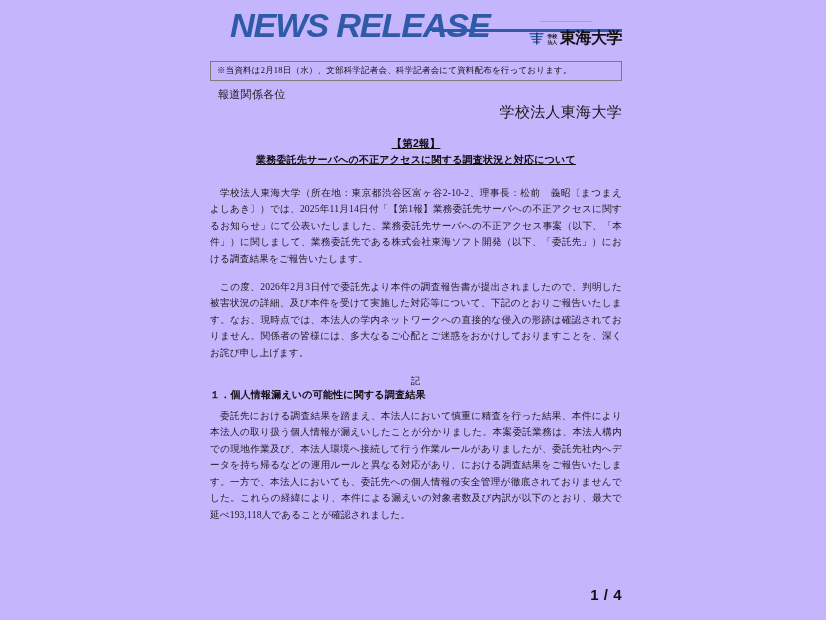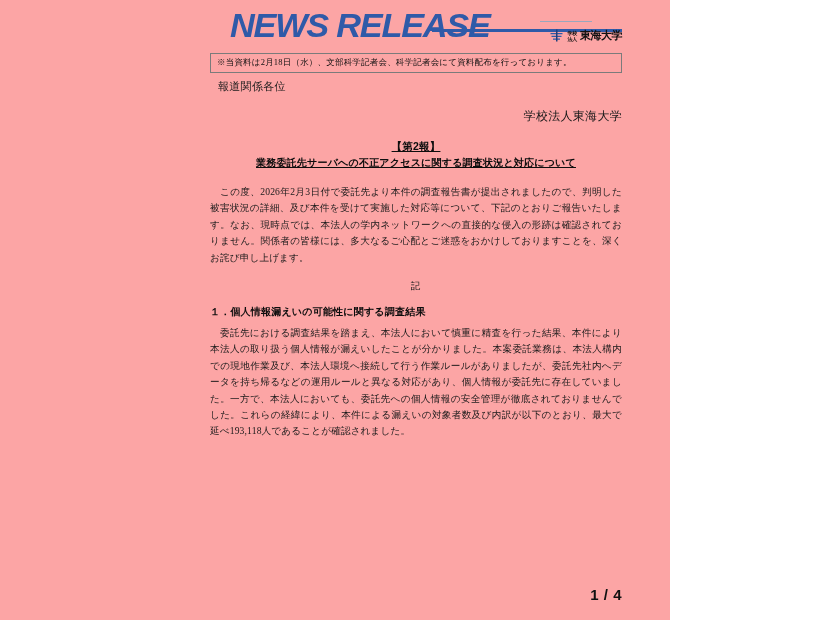--- a/index.html
+++ b/index.html
@@ -9,23 +9,23 @@
   }
   body {
     width: 826px;
     height: 620px;
     font-family: "Liberation Serif", "DejaVu Serif", serif;
     color: #1a1a1a;
     overflow: hidden;
   }
   .page {
     position: relative;
-    width: 670px;
+    width: 826px;
     height: 620px;
-    background: #fca5a5;
+    background: #c4b5fd;
   }
   
   .doc {
     position: absolute;
     left: 210px;
     top: 8px;
     width: 412px;
   }
   
   .masthead {
@@ -81,28 +81,28 @@
   .logo-small {
     font-family: "Liberation Sans", "DejaVu Sans", sans-serif;
     font-size: 5px;
     line-height: 6px;
     font-weight: bold;
     color: #111;
     letter-spacing: -0.3px;
   }
   .logo-name {
     font-family: "Liberation Sans", "DejaVu Sans", sans-serif;
-    font-size: 11px;
+    font-size: 16px;
     font-weight: bold;
     color: #111;
     letter-spacing: -0.5px;
   }
   
   .notice {
-    margin-top: 3px;
+    margin-top: 11px;
     border: 1px solid #7b7b7b;
     padding: 3px 0 4px 6px;
     font-size: 8.5px;
     line-height: 11px;
     letter-spacing: 0.2px;
     color: #101010;
     font-family: "Liberation Serif", "DejaVu Serif", serif;
   }
   
   .date-line {
@@ -117,23 +117,23 @@
     height: 13px;
   }
   .to-line {
     position: absolute;
     left: 8px;
     top: 0;
     font-size: 11px;
     letter-spacing: 0.3px;
   }
   .from-line {
-    margin-top: 16px;
+    margin-top: 3px;
     text-align: right;
-    font-size: 12px;
+    font-size: 15px;
     letter-spacing: 0.3px;
   }
   
   .title-block {
     margin-top: 14px;
     text-align: center;
     font-family: "Liberation Sans", "DejaVu Sans", sans-serif;
     font-weight: bold;
     color: #0d0d0d;
     text-decoration: underline;
@@ -163,21 +163,20 @@
   }
   
   .ki {
     margin-top: 14px;
     text-align: center;
     font-size: 9.5px;
     letter-spacing: 1px;
   }
   
   .sec-head {
-    margin-top: 12px;
     font-family: "Liberation Sans", "DejaVu Sans", sans-serif;
     font-weight: bold;
     font-size: 10px;
     line-height: 14px;
     letter-spacing: 0.2px;
     color: #0d0d0d;
   }
   .sec-body {
     margin-top: 6px;
     font-size: 9.6px;
@@ -234,26 +233,27 @@
       <span class="to-line">報道関係各位</span>
     </div>
 
     <div class="from-line">学校法人東海大学</div>
 
     <div class="title-block">
       <div class="title-1">【第2報】</div>
       <div class="title-2">業務委託先サーバへの不正アクセスに関する調査状況と対応について</div>
     </div>
 
+    <div class="para first">学校法人東海大学（所在地：東京都渋谷区富ヶ谷2-10-2、理事長：松前　義昭〔まつまえ　よしあき〕）では、2025年11月14日付「【第1報】業務委託先サーバへの不正アクセスに関するお知らせ」にて公表いたしました、業務委託先サーバへの不正アクセス事案（以下、「本件」）に関しまして、業務委託先である株式会社東海ソフト開発（以下、「委託先」）における調査結果をご報告いたします。</div>
 
 
     <div class="para">この度、2026年2月3日付で委託先より本件の調査報告書が提出されましたので、判明した被害状況の詳細、及び本件を受けて実施した対応等について、下記のとおりご報告いたします。なお、現時点では、本法人の学内ネットワークへの直接的な侵入の形跡は確認されておりません。関係者の皆様には、多大なるご心配とご迷惑をおかけしておりますことを、深くお詫び申し上げます。</div>
 
     <div class="ki">記</div>
 
     <div class="sec-head">１．個人情報漏えいの可能性に関する調査結果</div>
 
-    <div class="sec-body">委託先における調査結果を踏まえ、本法人において慎重に精査を行った結果、本件により本法人の取り扱う個人情報が漏えいしたことが分かりました。本案委託業務は、本法人構内での現地作業及び、本法人環境へ接続して行う作業ルールがありましたが、委託先社内へデータを持ち帰るなどの運用ルールと異なる対応があり、個人情報が委託先に存在していました。一方で、本法人においても、委託先への個人情報の安全管理が徹底されておりませんでした。これらの経緯により、本件による漏えいの対象者数及び内訳が以下のとおり、最大で延べ193,118人であることが確認されました。</div>
+    <div class="sec-body">委託先における調査結果を踏まえ、本法人において慎重に精査を行った結果、本件により本法人の取り扱う個人情報が漏えいしたことが分かりました。本案委託業務は、本法人構内での現地作業及び、本法人環境へ接続して行う作業ルールがありましたが、委託先社内へデータを持ち帰るなどの運用ルールと異なる対応があり、における調査結果をご報告いたします。一方で、本法人においても、委託先への個人情報の安全管理が徹底されておりませんでした。これらの経緯により、本件による漏えいの対象者数及び内訳が以下のとおり、最大で延べ193,118人であることが確認されました。</div>
 
     <div class="footer">1 / 4</div>
 
   </div>
 </div>
 
 </body></html>

